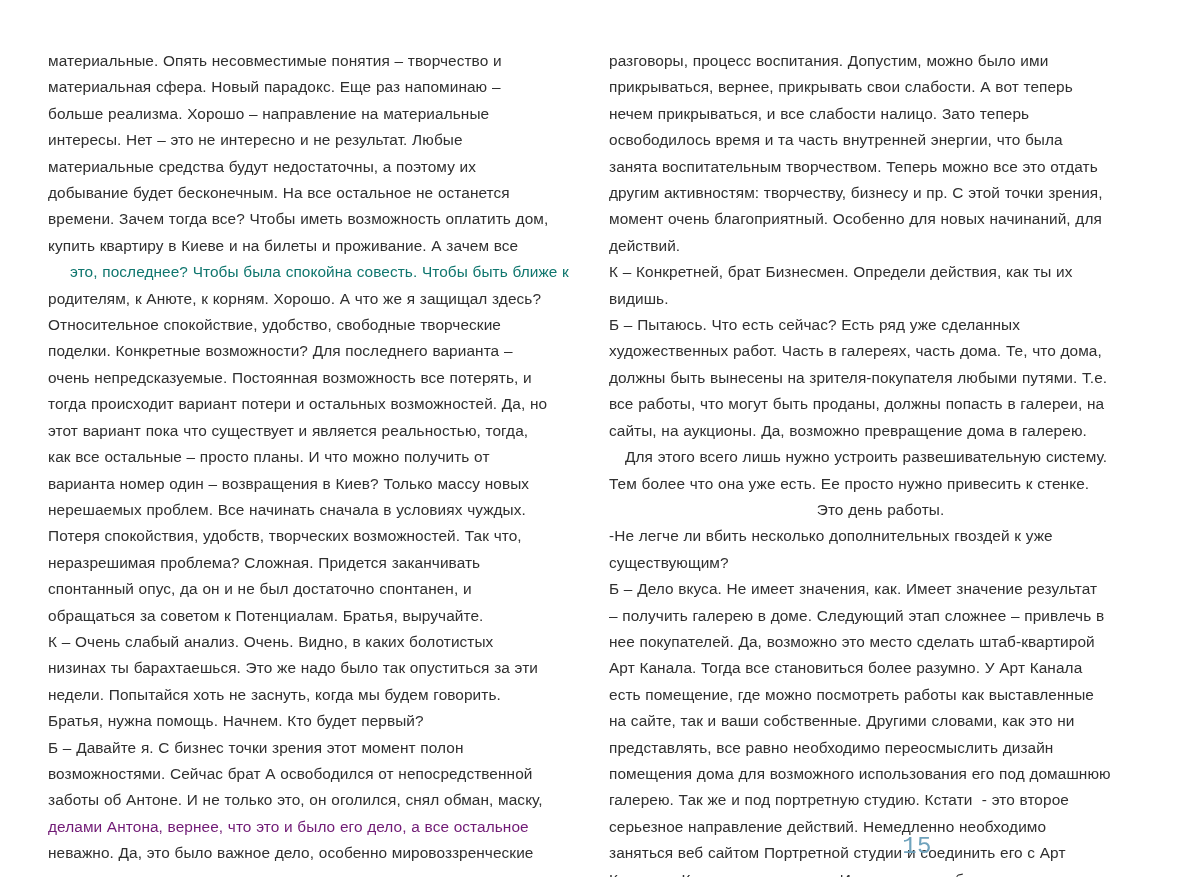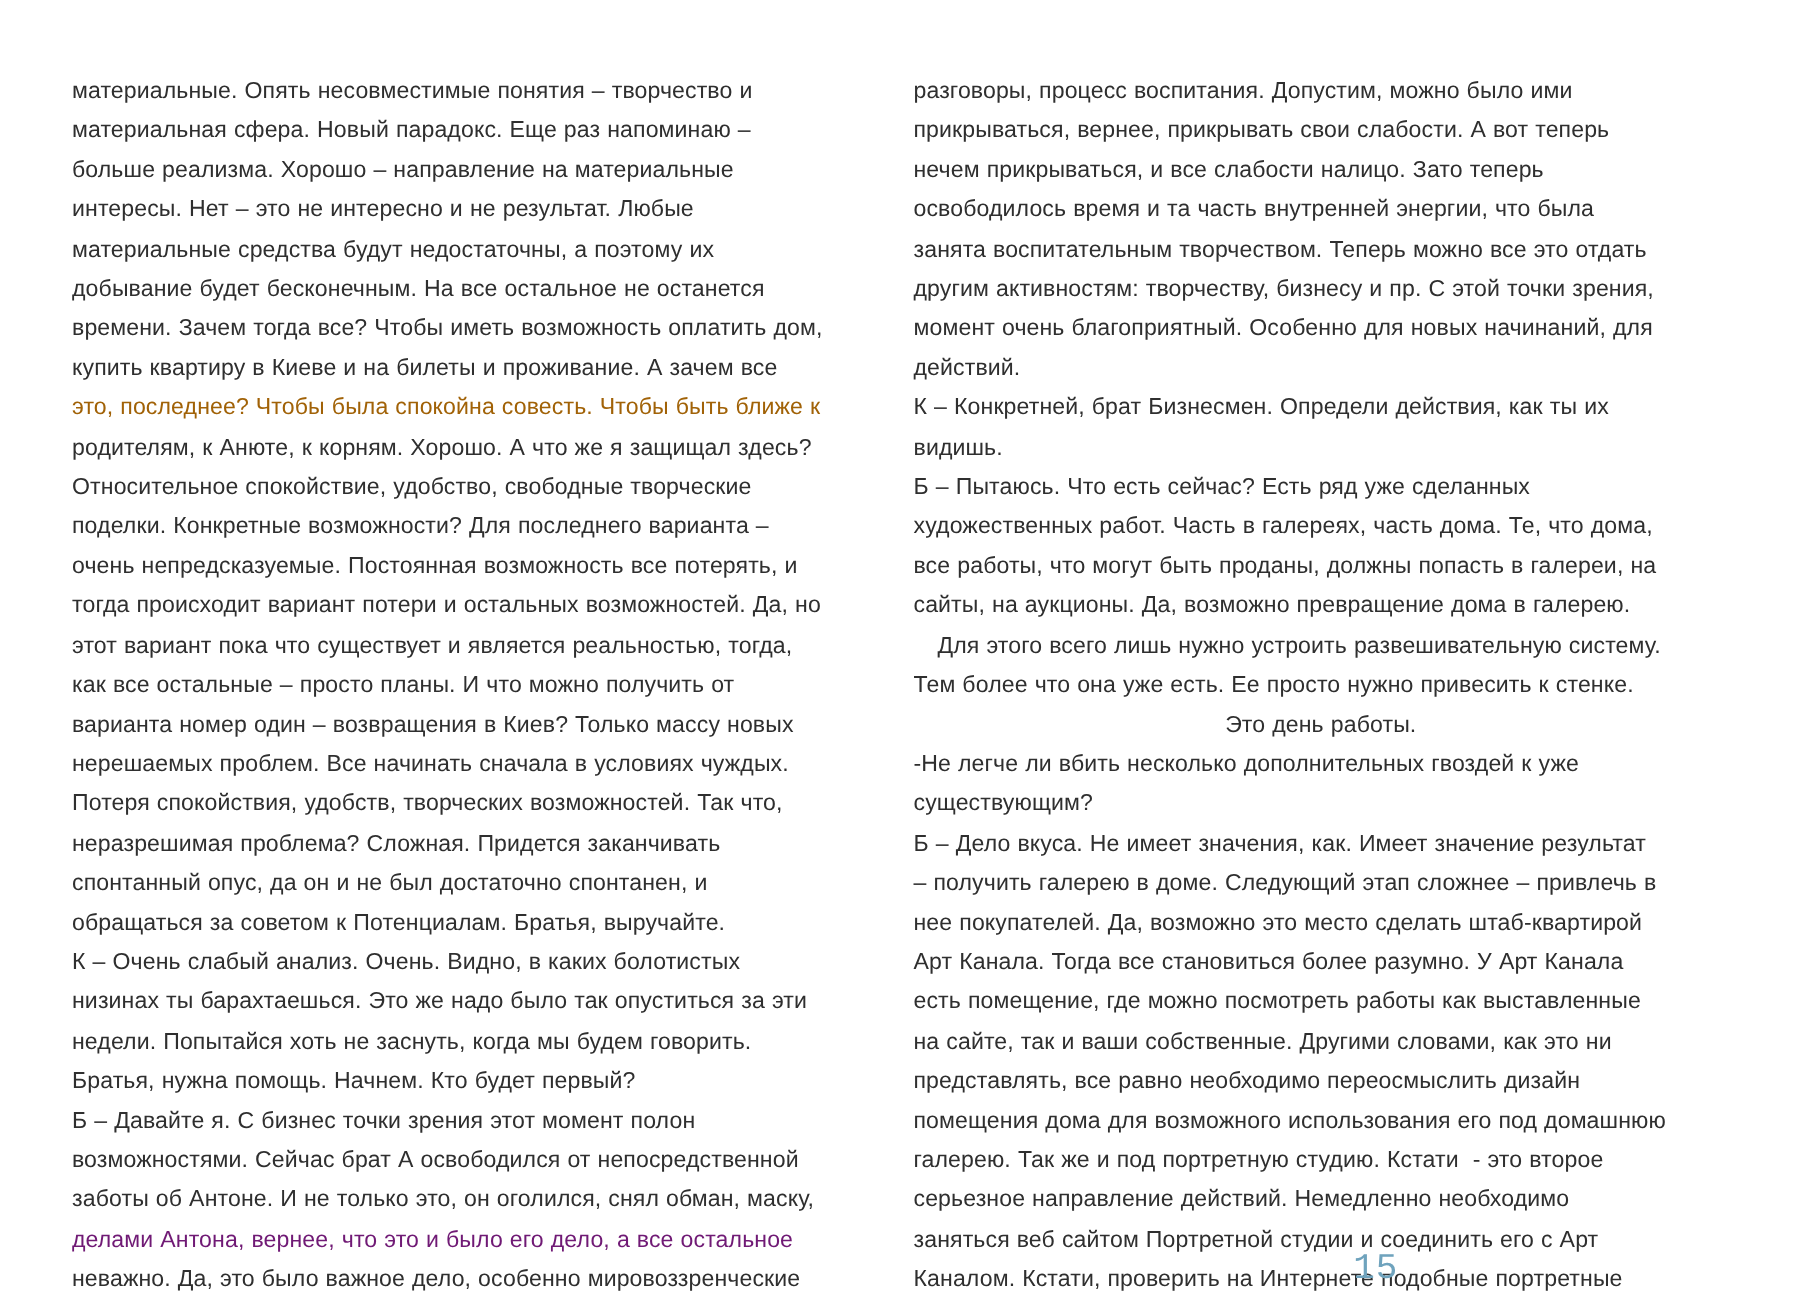--- a/index.html
+++ b/index.html
@@ -84,21 +84,21 @@
     <div class="column left">
       <div class="para" id="left-col-text">
           <span class="line" style="color: rgb(47, 47, 47);">материальные. Опять несовместимые понятия – творчество и</span>
           <span class="line" style="color: rgb(47, 47, 47);">материальная сфера. Новый парадокс. Еще раз напоминаю –</span>
           <span class="line" style="color: rgb(47, 47, 47);">больше реализма. Хорошо – направление на материальные</span>
           <span class="line" style="color: rgb(47, 47, 47);">интересы. Нет – это не интересно и не результат. Любые</span>
           <span class="line" style="color: rgb(47, 47, 47);">материальные средства будут недостаточны, а поэтому их</span>
           <span class="line" style="color: rgb(47, 47, 47);">добывание будет бесконечным. На все остальное не останется</span>
           <span class="line" style="color: rgb(47, 47, 47);">времени. Зачем тогда все? Чтобы иметь возможность оплатить дом,</span>
           <span class="line" style="color: rgb(47, 47, 47);">купить квартиру в Киеве и на билеты и проживание. А зачем все</span>
-          <span class="line" style="color: #a16207;">это, последнее? Чтобы была спокойна совесть. Чтобы быть ближе к</span>
+          <span class="line" style="color: #0f766e; text-align: center;">это, последнее? Чтобы была спокойна совесть. Чтобы быть ближе к</span>
           <span class="line" style="color: rgb(47, 47, 47);">родителям, к Анюте, к корням. Хорошо. А что же я защищал здесь?</span>
           <span class="line" style="color: rgb(47, 47, 47);">Относительное спокойствие, удобство, свободные творческие</span>
           <span class="line" style="color: rgb(47, 47, 47);">поделки. Конкретные возможности? Для последнего варианта –</span>
           <span class="line" style="color: rgb(47, 47, 47);">очень непредсказуемые. Постоянная возможность все потерять, и</span>
           <span class="line" style="color: rgb(47, 47, 47);">тогда происходит вариант потери и остальных возможностей. Да, но</span>
           <span class="line" style="color: rgb(47, 47, 47);">этот вариант пока что существует и является реальностью, тогда,</span>
           <span class="line" style="color: rgb(47, 47, 47);">как все остальные – просто планы. И что можно получить от</span>
           <span class="line" style="color: rgb(47, 47, 47);">варианта номер один – возвращения в Киев? Только массу новых</span>
           <span class="line" style="color: rgb(47, 47, 47);">нерешаемых проблем. Все начинать сначала в условиях чуждых.</span>
           <span class="line" style="color: rgb(47, 47, 47);">Потеря спокойствия, удобств, творческих возможностей. Так что,</span>
@@ -124,20 +124,21 @@
           <span class="line" style="color: rgb(47, 47, 47);">нечем прикрываться, и все слабости налицо. Зато теперь</span>
           <span class="line" style="color: rgb(47, 47, 47);">освободилось время и та часть внутренней энергии, что была</span>
           <span class="line" style="color: rgb(47, 47, 47);">занята воспитательным творчеством. Теперь можно все это отдать</span>
           <span class="line" style="color: rgb(47, 47, 47);">другим активностям: творчеству, бизнесу и пр. С этой точки зрения,</span>
           <span class="line" style="color: rgb(47, 47, 47);">момент очень благоприятный. Особенно для новых начинаний, для</span>
           <span class="line" style="color: rgb(47, 47, 47);">действий.</span>
           <span class="line" style="color: rgb(47, 47, 47);">К – Конкретней, брат Бизнесмен. Определи действия, как ты их</span>
           <span class="line" style="color: rgb(47, 47, 47);">видишь.</span>
           <span class="line" style="color: rgb(47, 47, 47);">Б – Пытаюсь. Что есть сейчас? Есть ряд уже сделанных</span>
           <span class="line" style="color: rgb(47, 47, 47);">художественных работ. Часть в галереях, часть дома. Те, что дома,</span>
+          <span class="line" style="color: rgb(47, 47, 47);">должны быть вынесены на зрителя-покупателя любыми путями. Т.е.</span>
           <span class="line" style="color: rgb(47, 47, 47);">все работы, что могут быть проданы, должны попасть в галереи, на</span>
           <span class="line" style="color: rgb(47, 47, 47);">сайты, на аукционы. Да, возможно превращение дома в галерею.</span>
           <span class="line" style="color: rgb(47, 47, 47); margin-left: 16px;">Для этого всего лишь нужно устроить развешивательную систему.</span>
           <span class="line" style="color: rgb(47, 47, 47);">Тем более что она уже есть. Ее просто нужно привесить к стенке.</span>
           <span class="line" style="color: rgb(47, 47, 47); text-align: center;">Это день работы.</span>
           <span class="line" style="color: rgb(47, 47, 47);">-Не легче ли вбить несколько дополнительных гвоздей к уже</span>
           <span class="line" style="color: rgb(47, 47, 47);">существующим?</span>
           <span class="line" style="color: rgb(47, 47, 47);">Б – Дело вкуса. Не имеет значения, как. Имеет значение результат</span>
           <span class="line" style="color: rgb(47, 47, 47);">– получить галерею в доме. Следующий этап сложнее – привлечь в</span>
           <span class="line" style="color: rgb(47, 47, 47);">нее покупателей. Да, возможно это место сделать штаб-квартирой</span>

